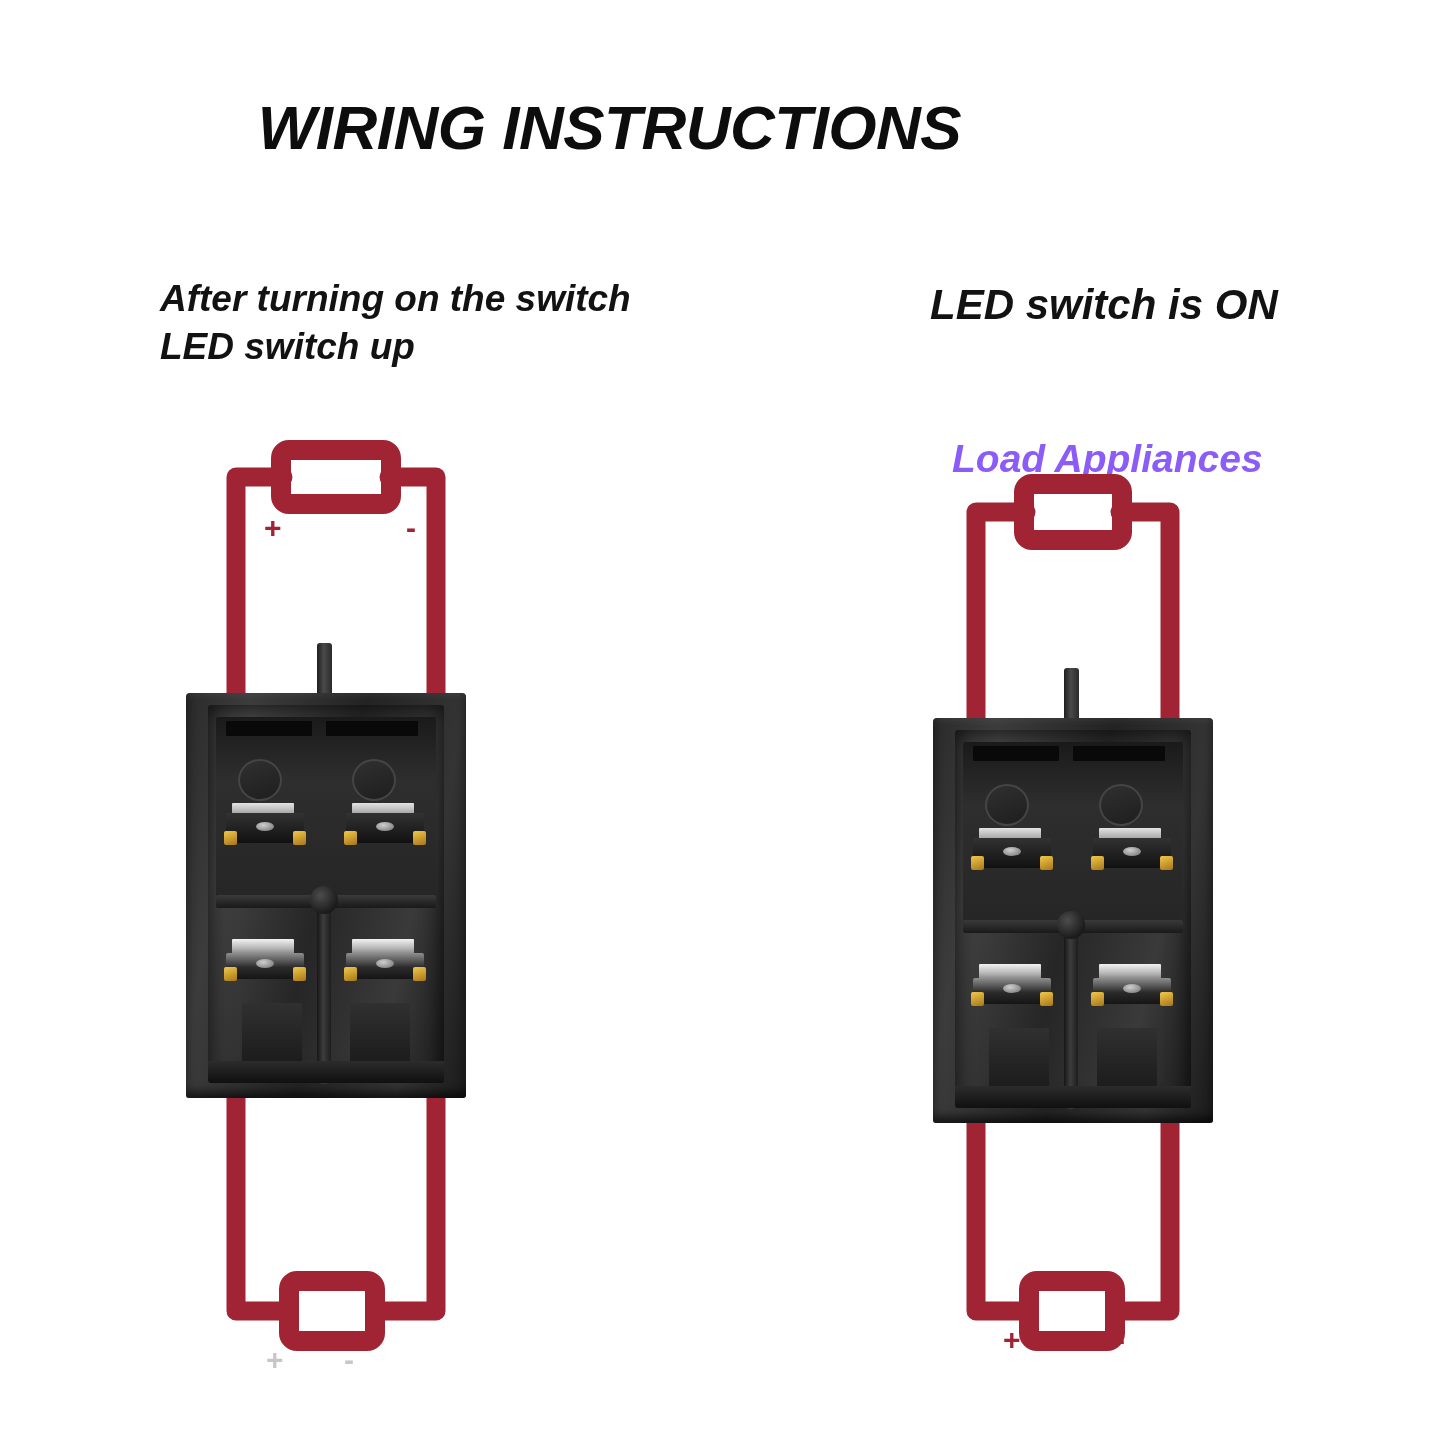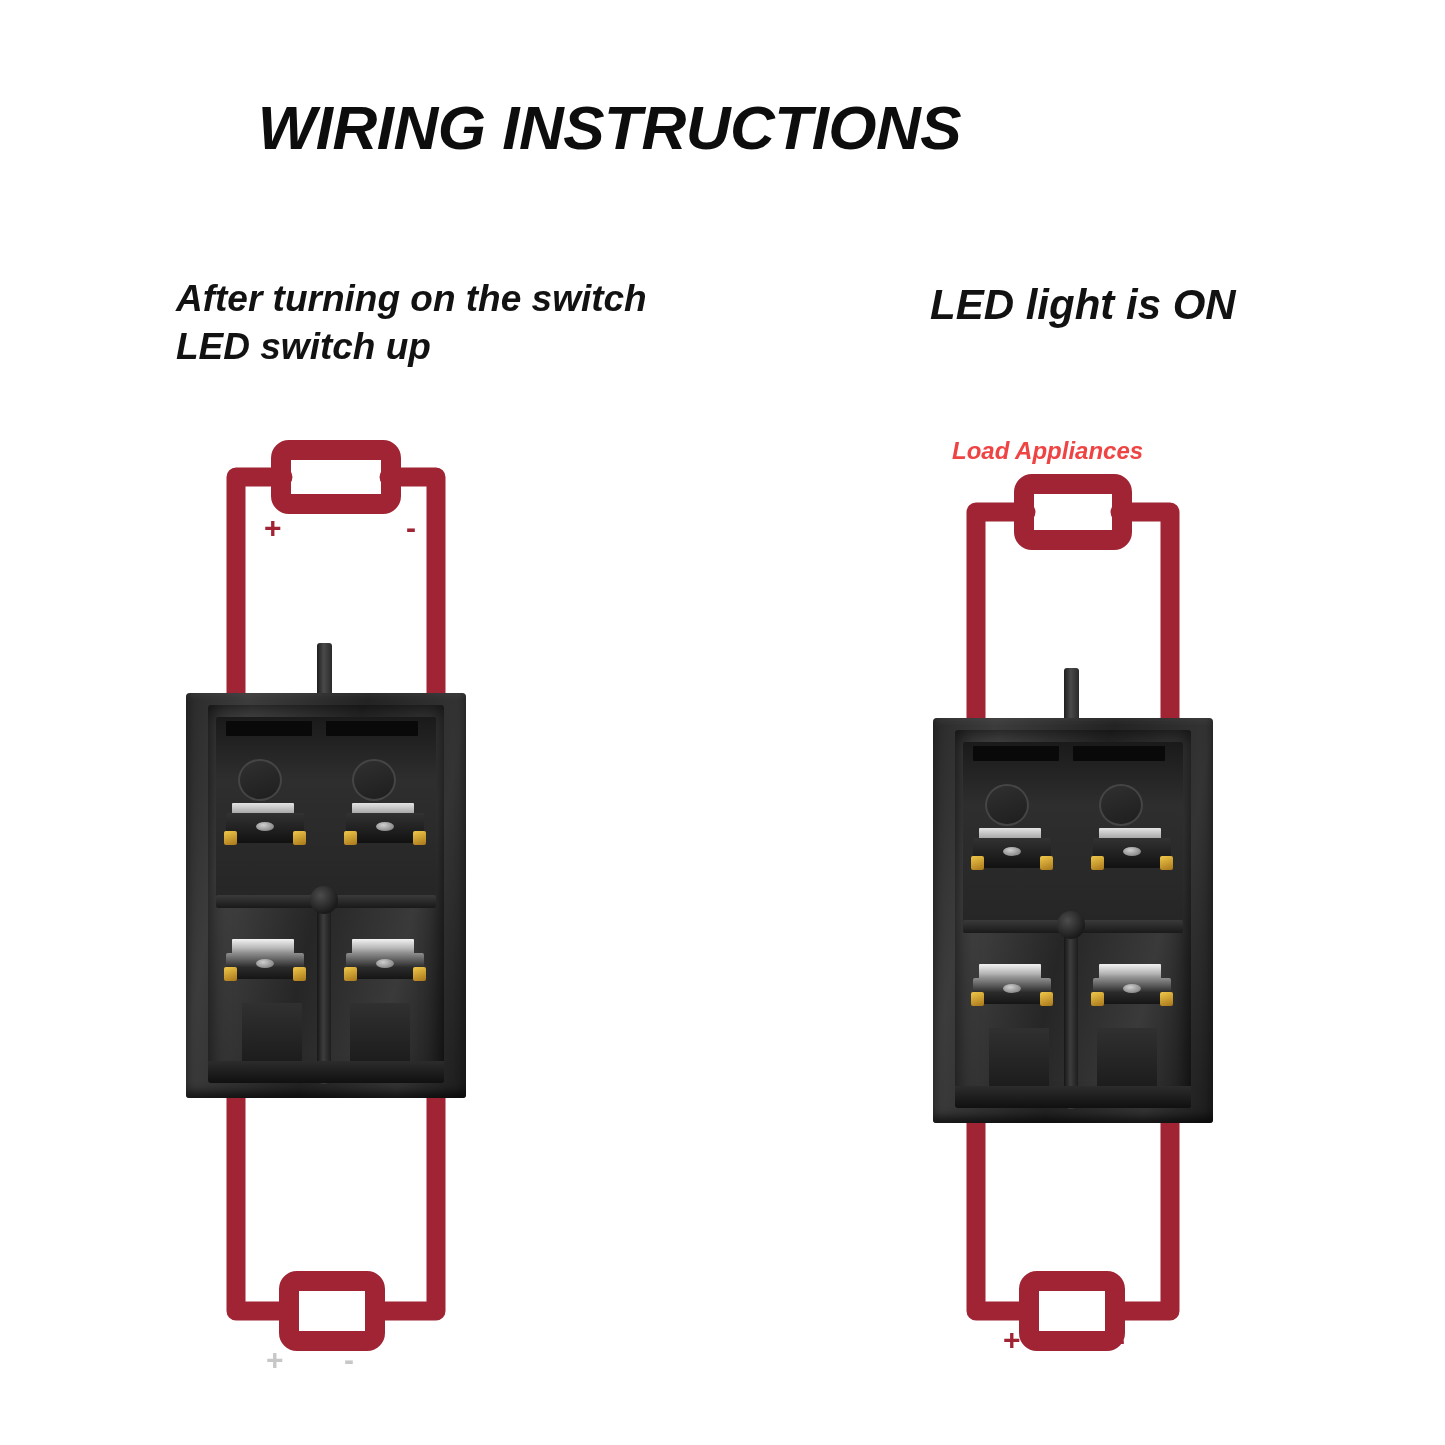--- a/index.html
+++ b/index.html
@@ -37,37 +37,37 @@
     font-weight: bold;
     font-style: italic;
     color: #121212;
     line-height: 1.30;
   }
   #caption-left {
     left: 160px;
     top: 275px;
     font-size: 37px;
   }
-  #caption-left .line { display: block; white-space: nowrap; margin-left: 16px; }
+  #caption-left .line { display: block; white-space: nowrap; }
   #caption-right {
     left: 930px;
     top: 278px;
     font-size: 42px;
     white-space: nowrap;
   }
 
   #load-appliances-label {
     position: absolute;
     left: 952px;
     top: 437px;
     font-family: "Liberation Sans", sans-serif;
-    font-size: 24px;
+    font-size: 39px;
     font-weight: bold;
     font-style: italic;
-    color: #ef4444;
+    color: #8b5cf6;
     white-space: nowrap;
   }
 
   
   .diagram-svg {
     position: absolute;
     top: 0;
     left: 0;
     width: 1445px;
     height: 1445px;
@@ -237,21 +237,21 @@
 </head>
 <body>
 
 <div id="page-title">WIRING INSTRUCTIONS</div>
 
 <div class="caption" id="caption-left">
   <span class="line">After turning on the switch</span>
   <span class="line">LED switch up</span>
 </div>
 
-<div class="caption" id="caption-right">LED light is ON</div>
+<div class="caption" id="caption-right">LED switch is ON</div>
 
 <div id="load-appliances-label">Load Appliances</div>
 
 <svg class="diagram-svg" viewBox="0 0 1445 1445" xmlns="http://www.w3.org/2000/svg">
   <g>
 
     <path class="wire" d="M 236 825 L 236 477 L 283 477" stroke="#A02433" stroke-width="19"></path>
 
     <path class="wire" d="M 436 825 L 436 477 L 389 477" stroke="#A02433" stroke-width="19"></path>
 

